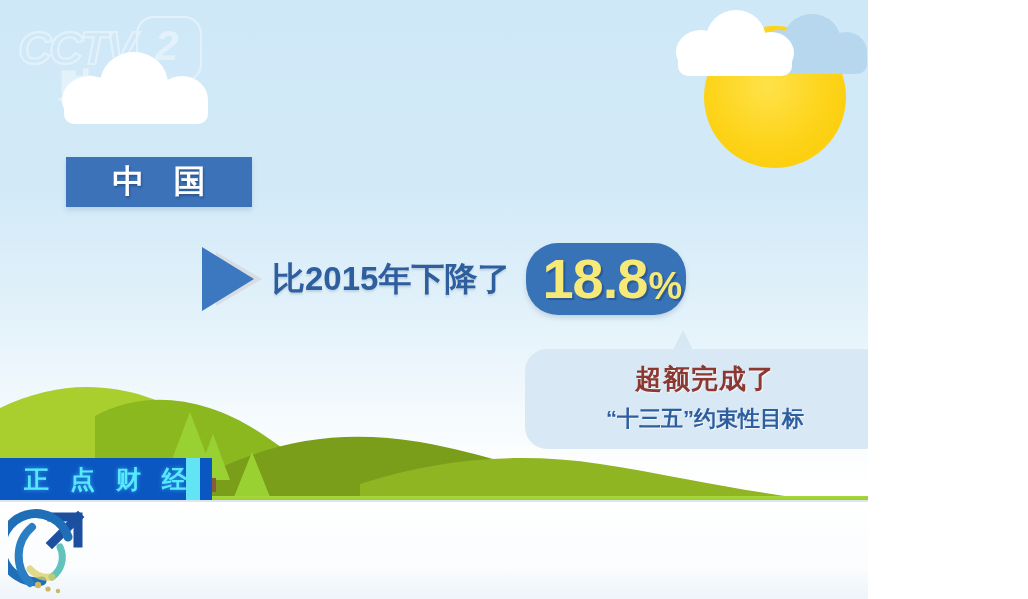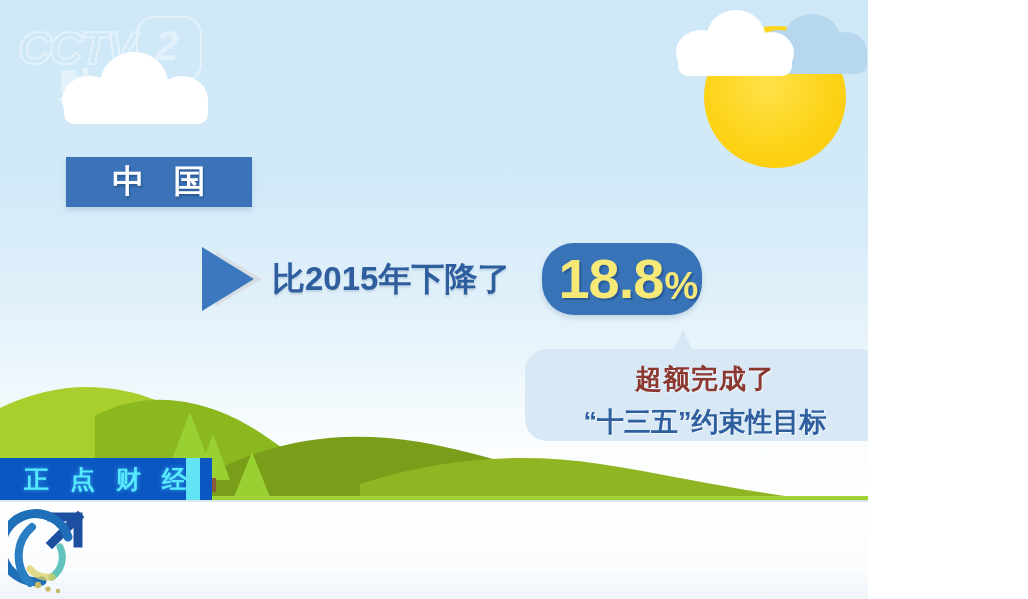--- a/index.html
+++ b/index.html
@@ -91,21 +91,21 @@
     border-color: transparent transparent transparent #3b78c0;
   }
   .row2-text {
     font-size: 33px; font-weight: bold;
     color: #2f5e9e;
     letter-spacing: 0px;
     white-space: nowrap;
     text-shadow: 0 2px 2px rgba(160,185,205,.55);
   }
   .pct-box {
-    margin-left: 32px;
+    margin-left: 16px;
     background: #3873b8;
     height: 72px;
     display: flex; align-items: center; justify-content: center;
     padding: 0 4px 0 16px;
     box-shadow: 0 3px 5px rgba(120,150,175,.32);
     border-radius: 32px;
   }
   .pct-num {
     font-size: 56px; font-weight: bold; color: #f7e978;
     line-height: 1; letter-spacing: -1px;
@@ -123,33 +123,33 @@
     left: 672px; top: 330px;
     width: 0; height: 0;
     border-style: solid;
     border-width: 0 11px 22px 11px;
     border-color: transparent transparent #d6e8f4 transparent;
   }
   .callout {
     position: absolute;
     left: 525px; top: 349px;
     width: 340px;
-    padding: 12px 10px 1px;
+    padding: 12px 10px 15px;
     background: #d8e9f5;
     border-radius: 22px;
     text-align: center;
   }
   .callout .line1 {
     font-size: 27px; font-weight: bold; color: #8c3830;
     letter-spacing: 1px;
     text-shadow: 1px 1px 1px rgba(255,255,255,.75);
   }
   .callout .line2 {
     margin-top: 7px;
-    font-size: 27px; font-weight: bold; color: #2f5e9e;
+    font-size: 22px; font-weight: bold; color: #2f5e9e;
     letter-spacing: 0px;
     text-shadow: 1px 1px 1px rgba(255,255,255,.75);
   }
 
   
   .land { position: absolute; left: 0; top: 380px; width: 1028px; height: 125px; }
   .ground {
     position: absolute; left: 0; bottom: 0; width: 1028px; height: 9px;
     background: linear-gradient(to bottom, #a8d63a 0%, #8dc62a 100%);
   }

